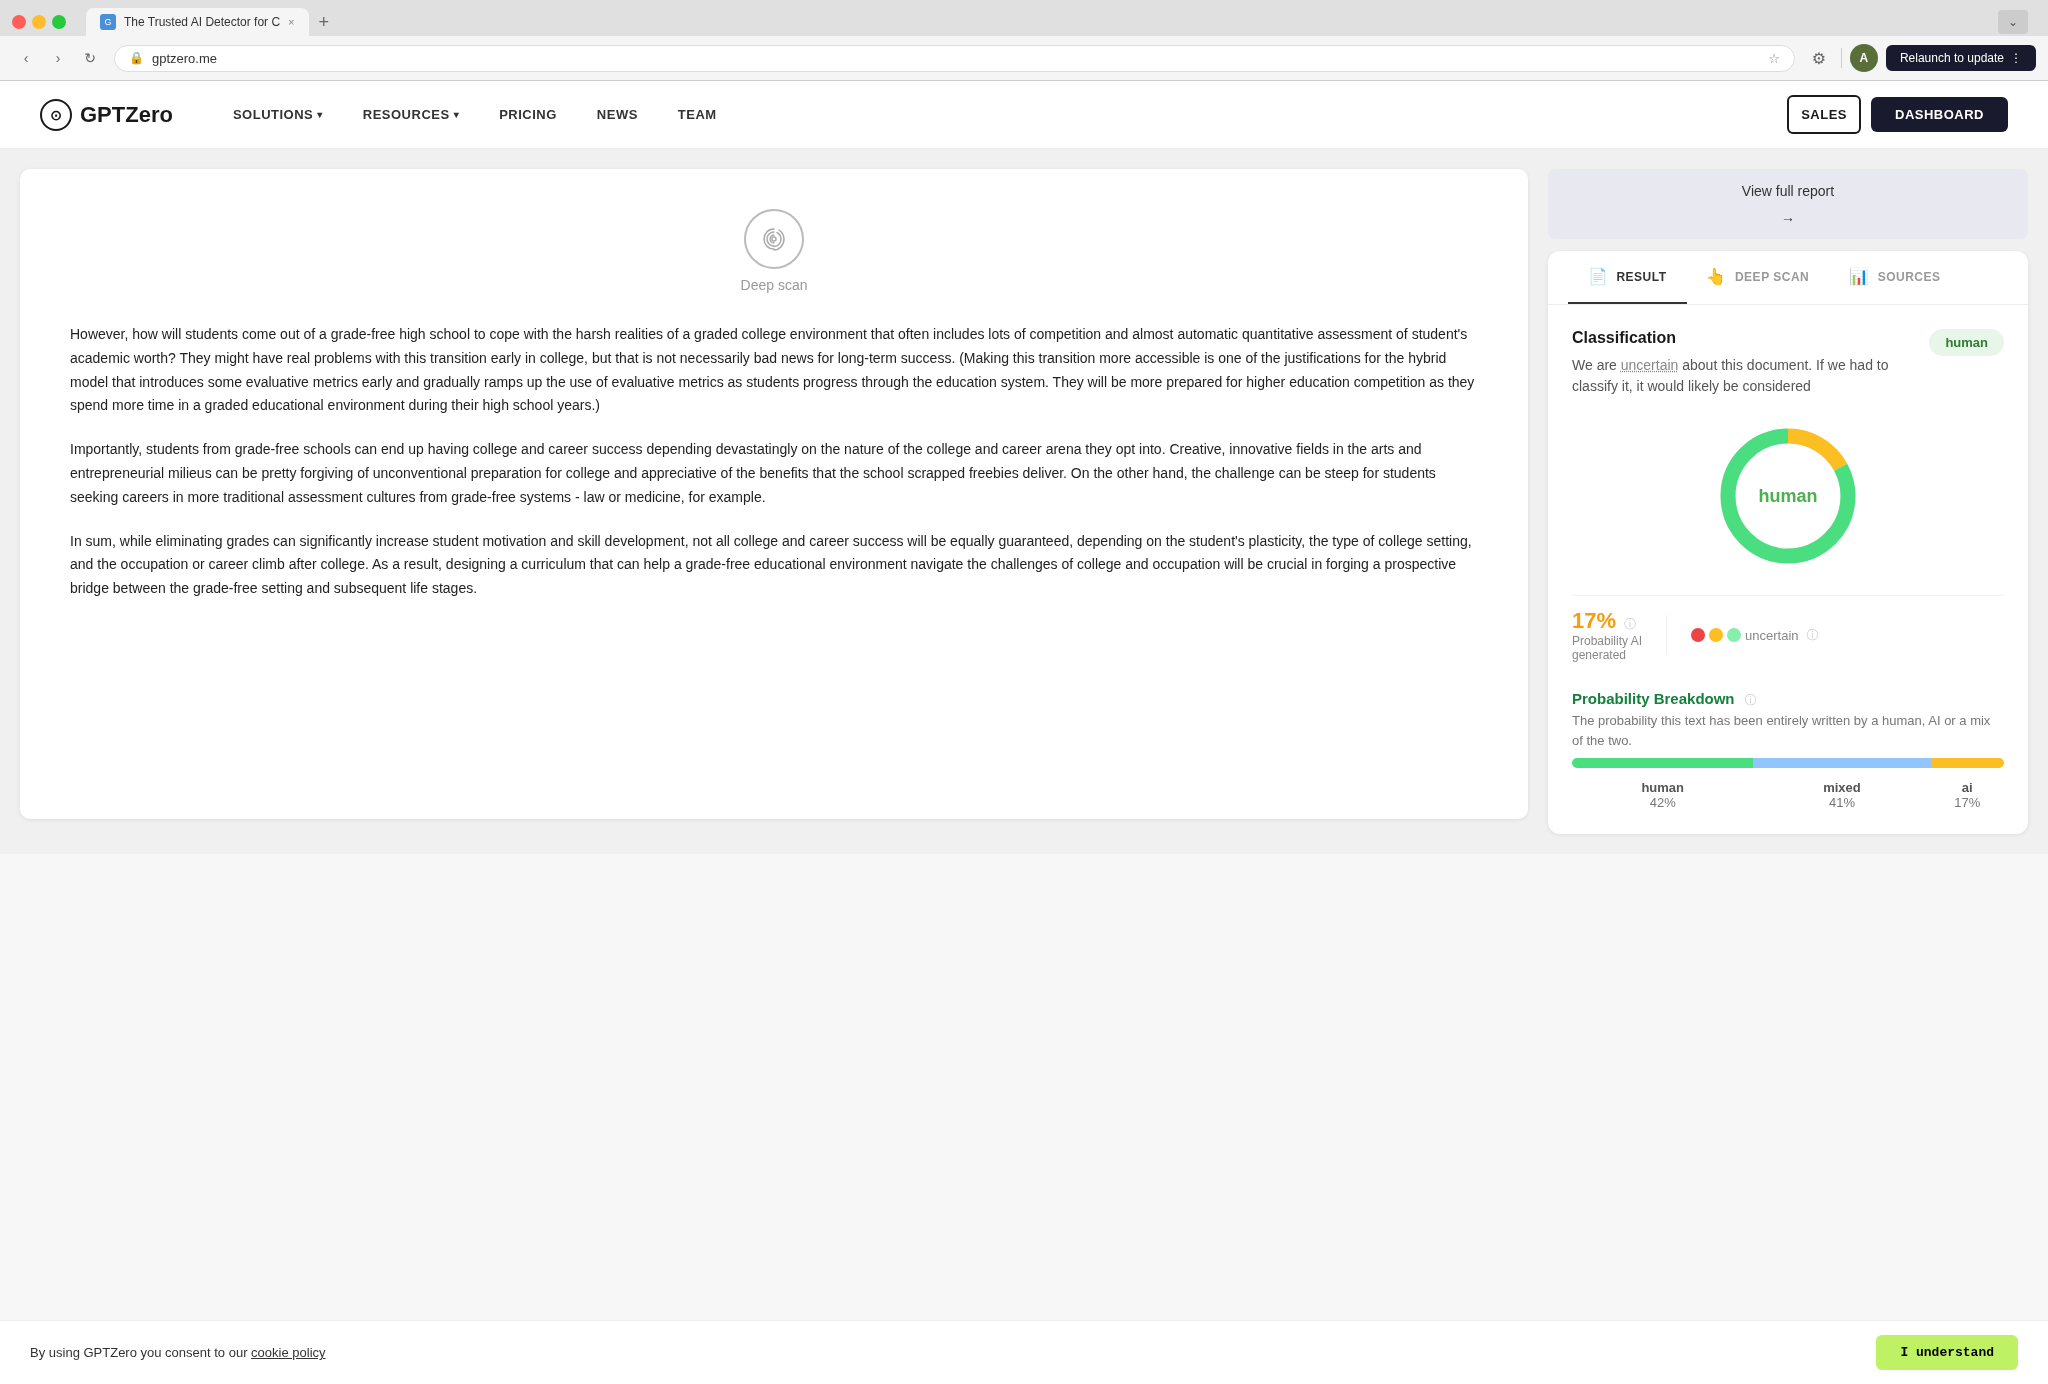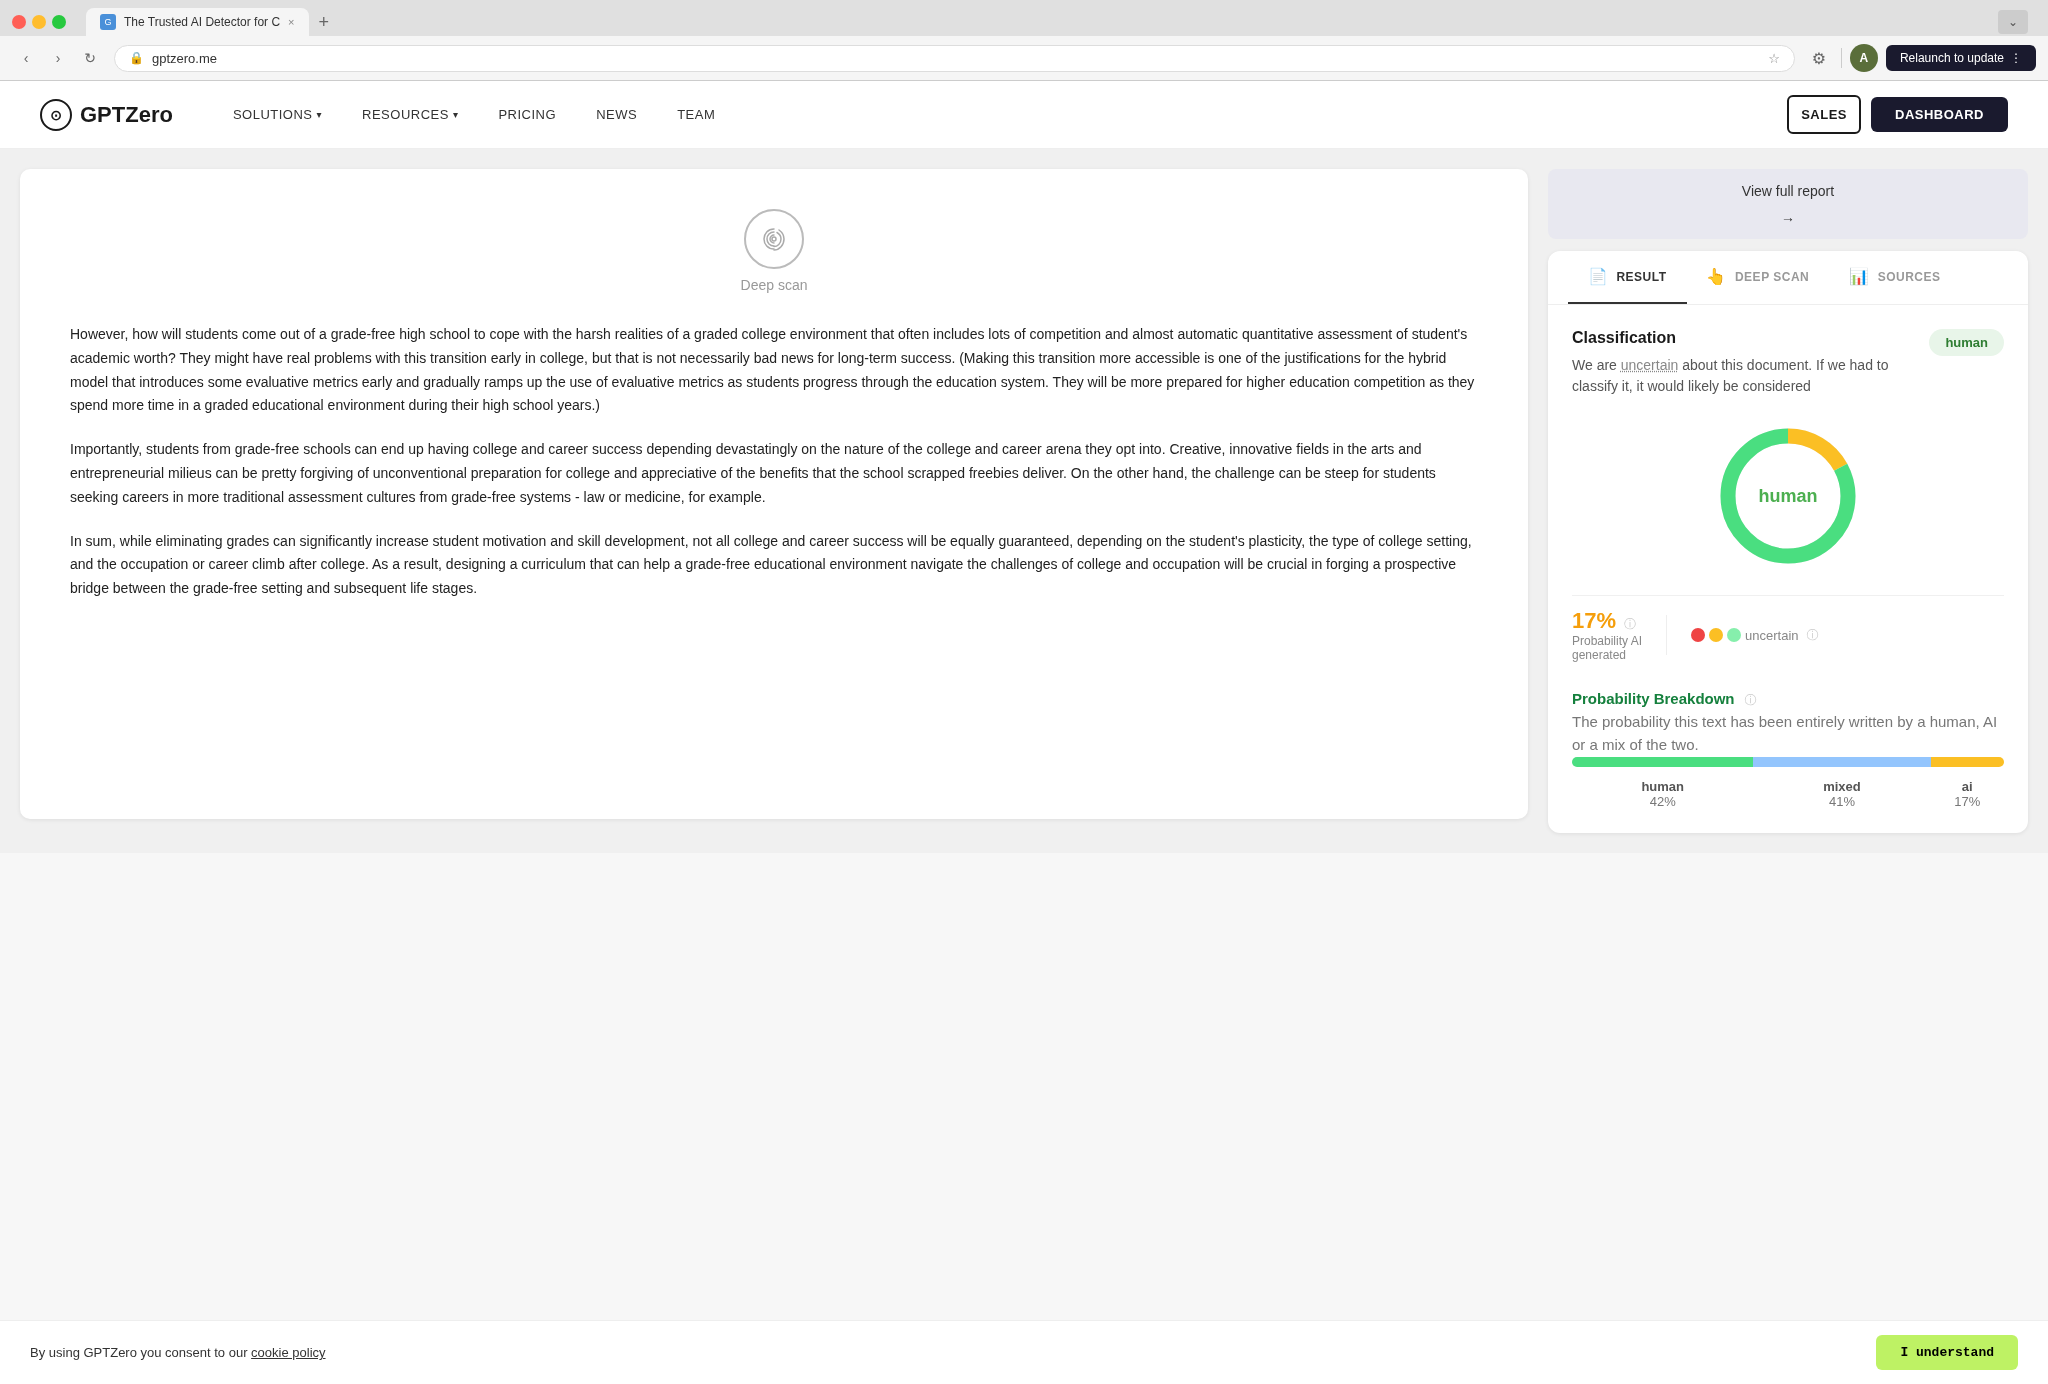--- a/index.html
+++ b/index.html
@@ -90,21 +90,21 @@
       display: flex; align-items: center; gap: 8px;
       font-size: 22px; font-weight: 700; color: #1a1a1a; margin-right: 40px;
       text-decoration: none;
     }
     .logo-icon {
       width: 32px; height: 32px; border: 2.5px solid #1a1a1a; border-radius: 50%;
       display: flex; align-items: center; justify-content: center; font-size: 14px;
     }
     .nav-items { display: flex; align-items: center; gap: 0; flex: 1; }
     .nav-item {
-      padding: 0 20px; font-size: 13px; font-weight: 400; color: #333;
+      padding: 0 20px; font-size: 13px; font-weight: 700; color: #333;
       cursor: pointer; letter-spacing: 0.5px; display: flex; align-items: center; gap: 4px;
       height: 68px; text-decoration: none; justify-content: space-between;
     }
     .nav-item .chevron { font-size: 10px; }
     .nav-spacer { flex: 1; }
     .btn-sales {
       border: 2px solid #1a1a1a; background: white; color: #1a1a1a;
       padding: 10px 12px; font-size: 13px; font-weight: 700; border-radius: 6px;
       cursor: pointer; letter-spacing: 0.5px; margin-right: 10px;
     }
@@ -216,21 +216,21 @@
     .stat-divider { width: 1px; height: 40px; background: #eee; margin: 0 8px; }
     .uncertainty-dots { display: flex; gap: 4px; align-items: center; }
     .dot { width: 14px; height: 14px; border-radius: 50%; }
     .dot-red { background: #ef4444; }
     .dot-yellow { background: #fbbf24; }
     .uncertain-label { font-size: 13px; color: #888; }
     .info-icon { color: #ccc; font-size: 12px; margin-left: 4px; }
 
     .prob-breakdown { margin-top: 16px; }
     .prob-title { font-size: 15px; font-weight: 600; color: #15803d; margin-bottom: 4px; }
-    .prob-desc { font-size: 15px; color: #777; margin-bottom: 1px; line-height: 1.5; }
+    .prob-desc { font-size: 13px; color: #777; margin-bottom: 8px; line-height: 1.5; }
     .prob-bar-container { height: 10px; border-radius: 5px; overflow: hidden; display: flex; margin-bottom: 12px; }
     .prob-bar-human { background: #4ade80; }
     .prob-bar-mixed { background: #93c5fd; }
     .prob-bar-ai { background: #fbbf24; }
     .prob-labels { display: flex; }
     .prob-label-item { display: flex; flex-direction: column; align-items: center; }
     .prob-label-name { font-size: 13px; font-weight: 600; color: #555; }
     .prob-label-pct { font-size: 13px; color: #777; }
     .prob-label-item.human { flex: 42; }
     .prob-label-item.mixed { flex: 41; }

